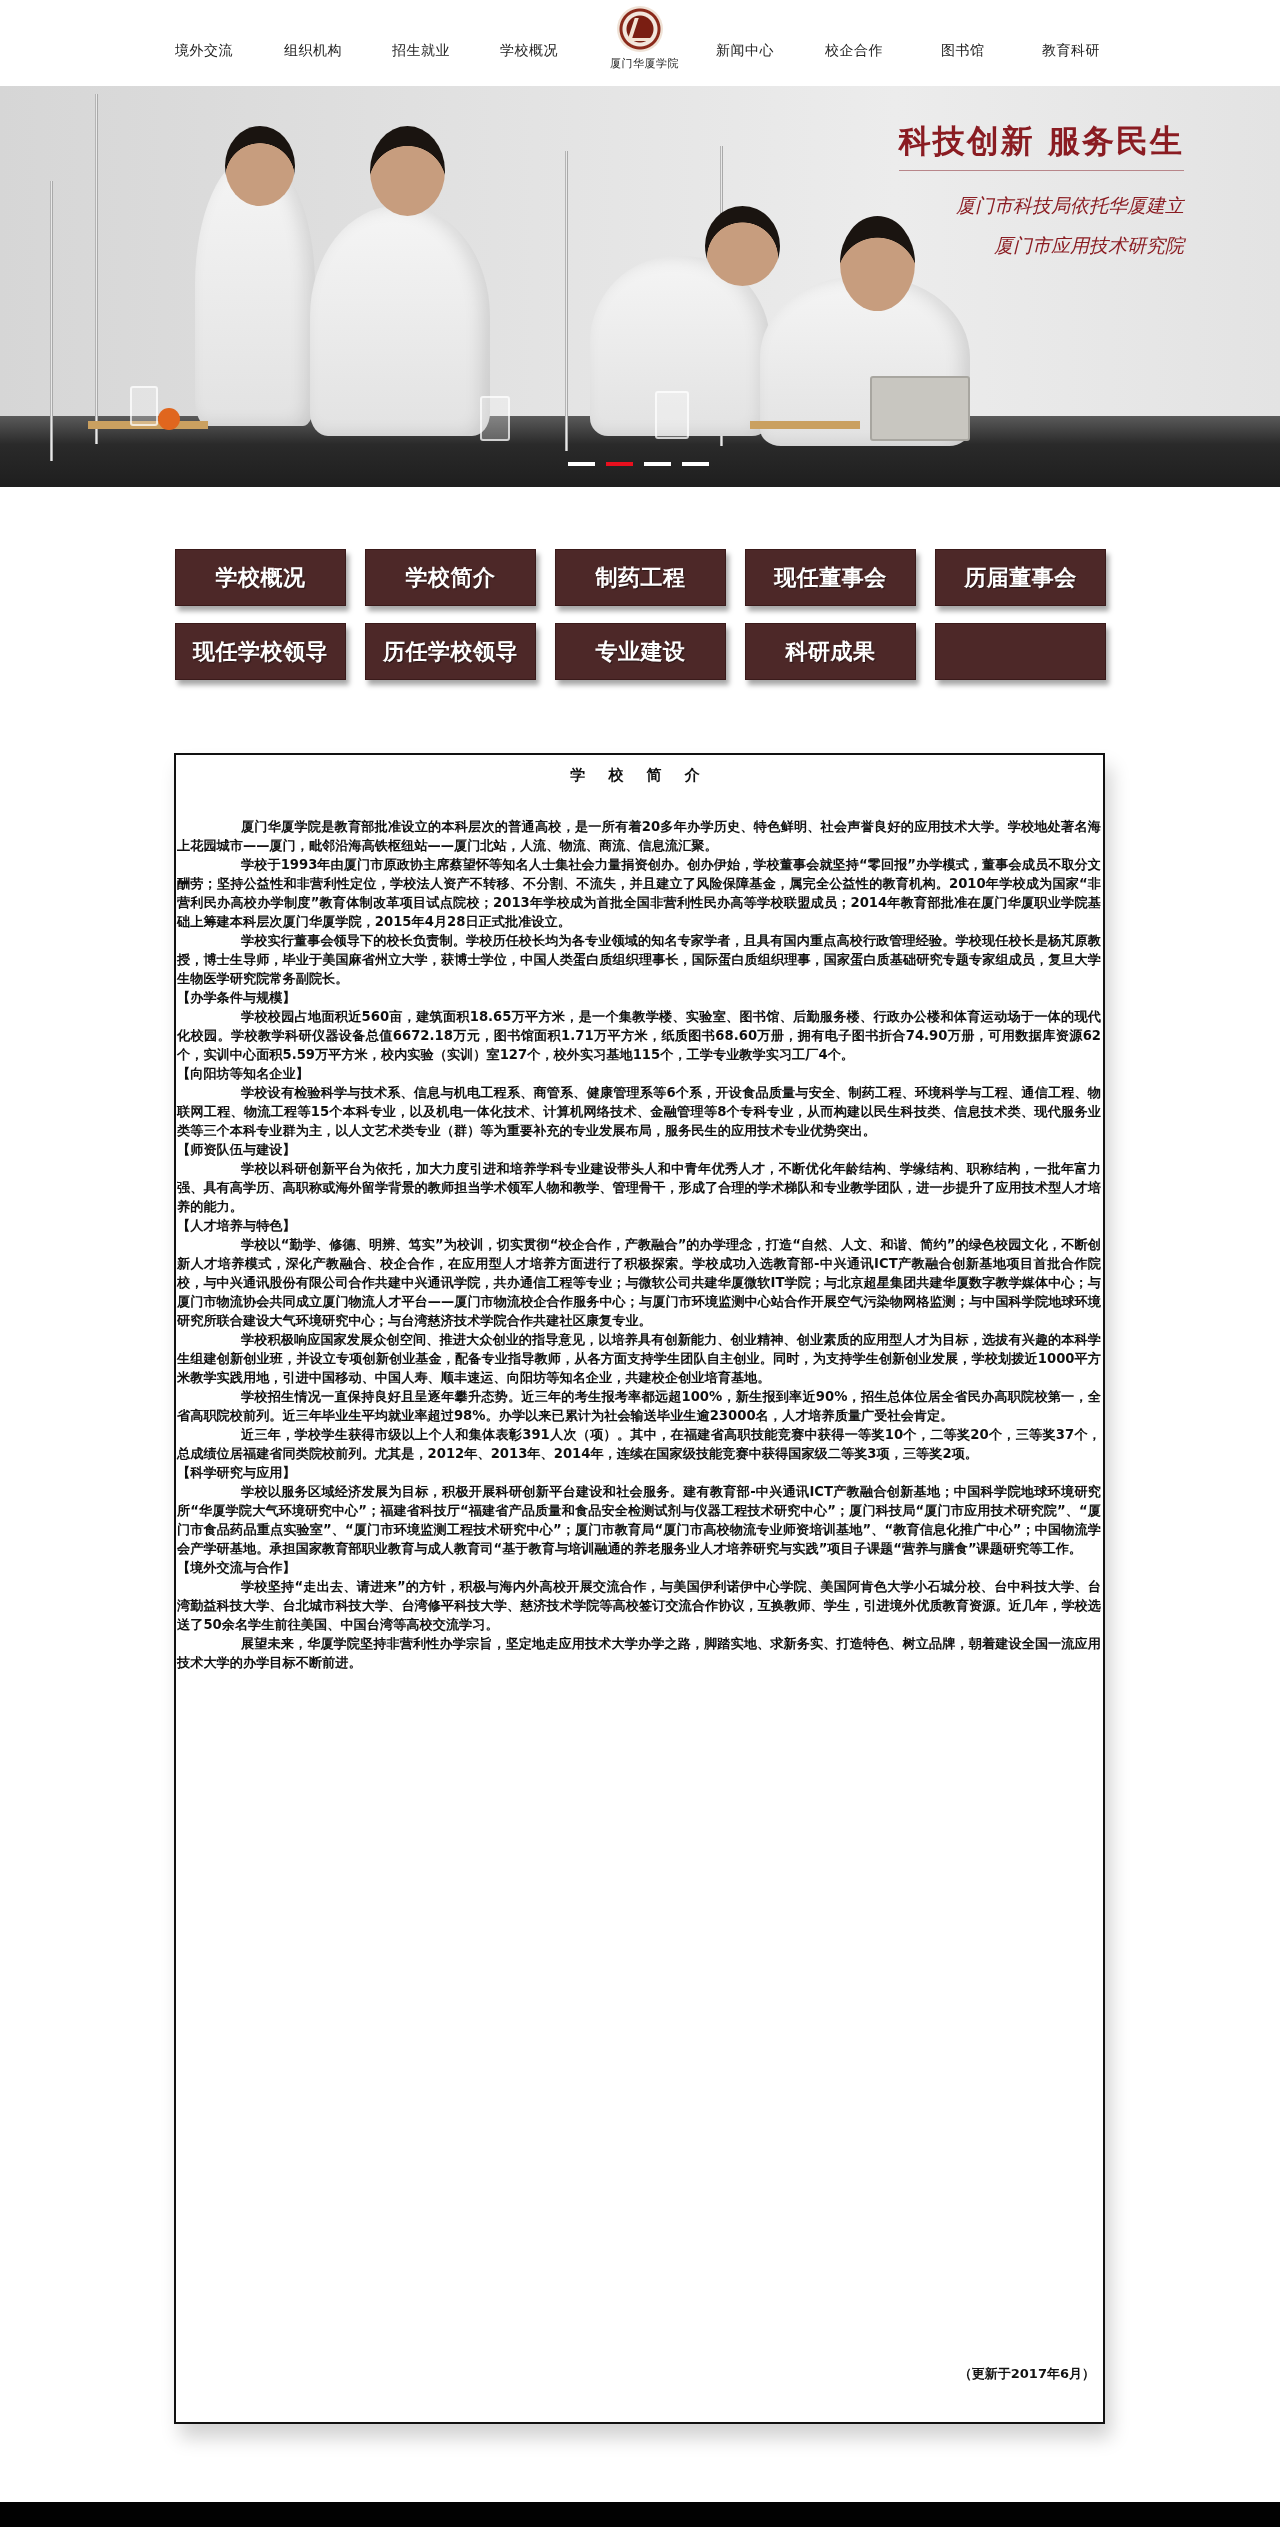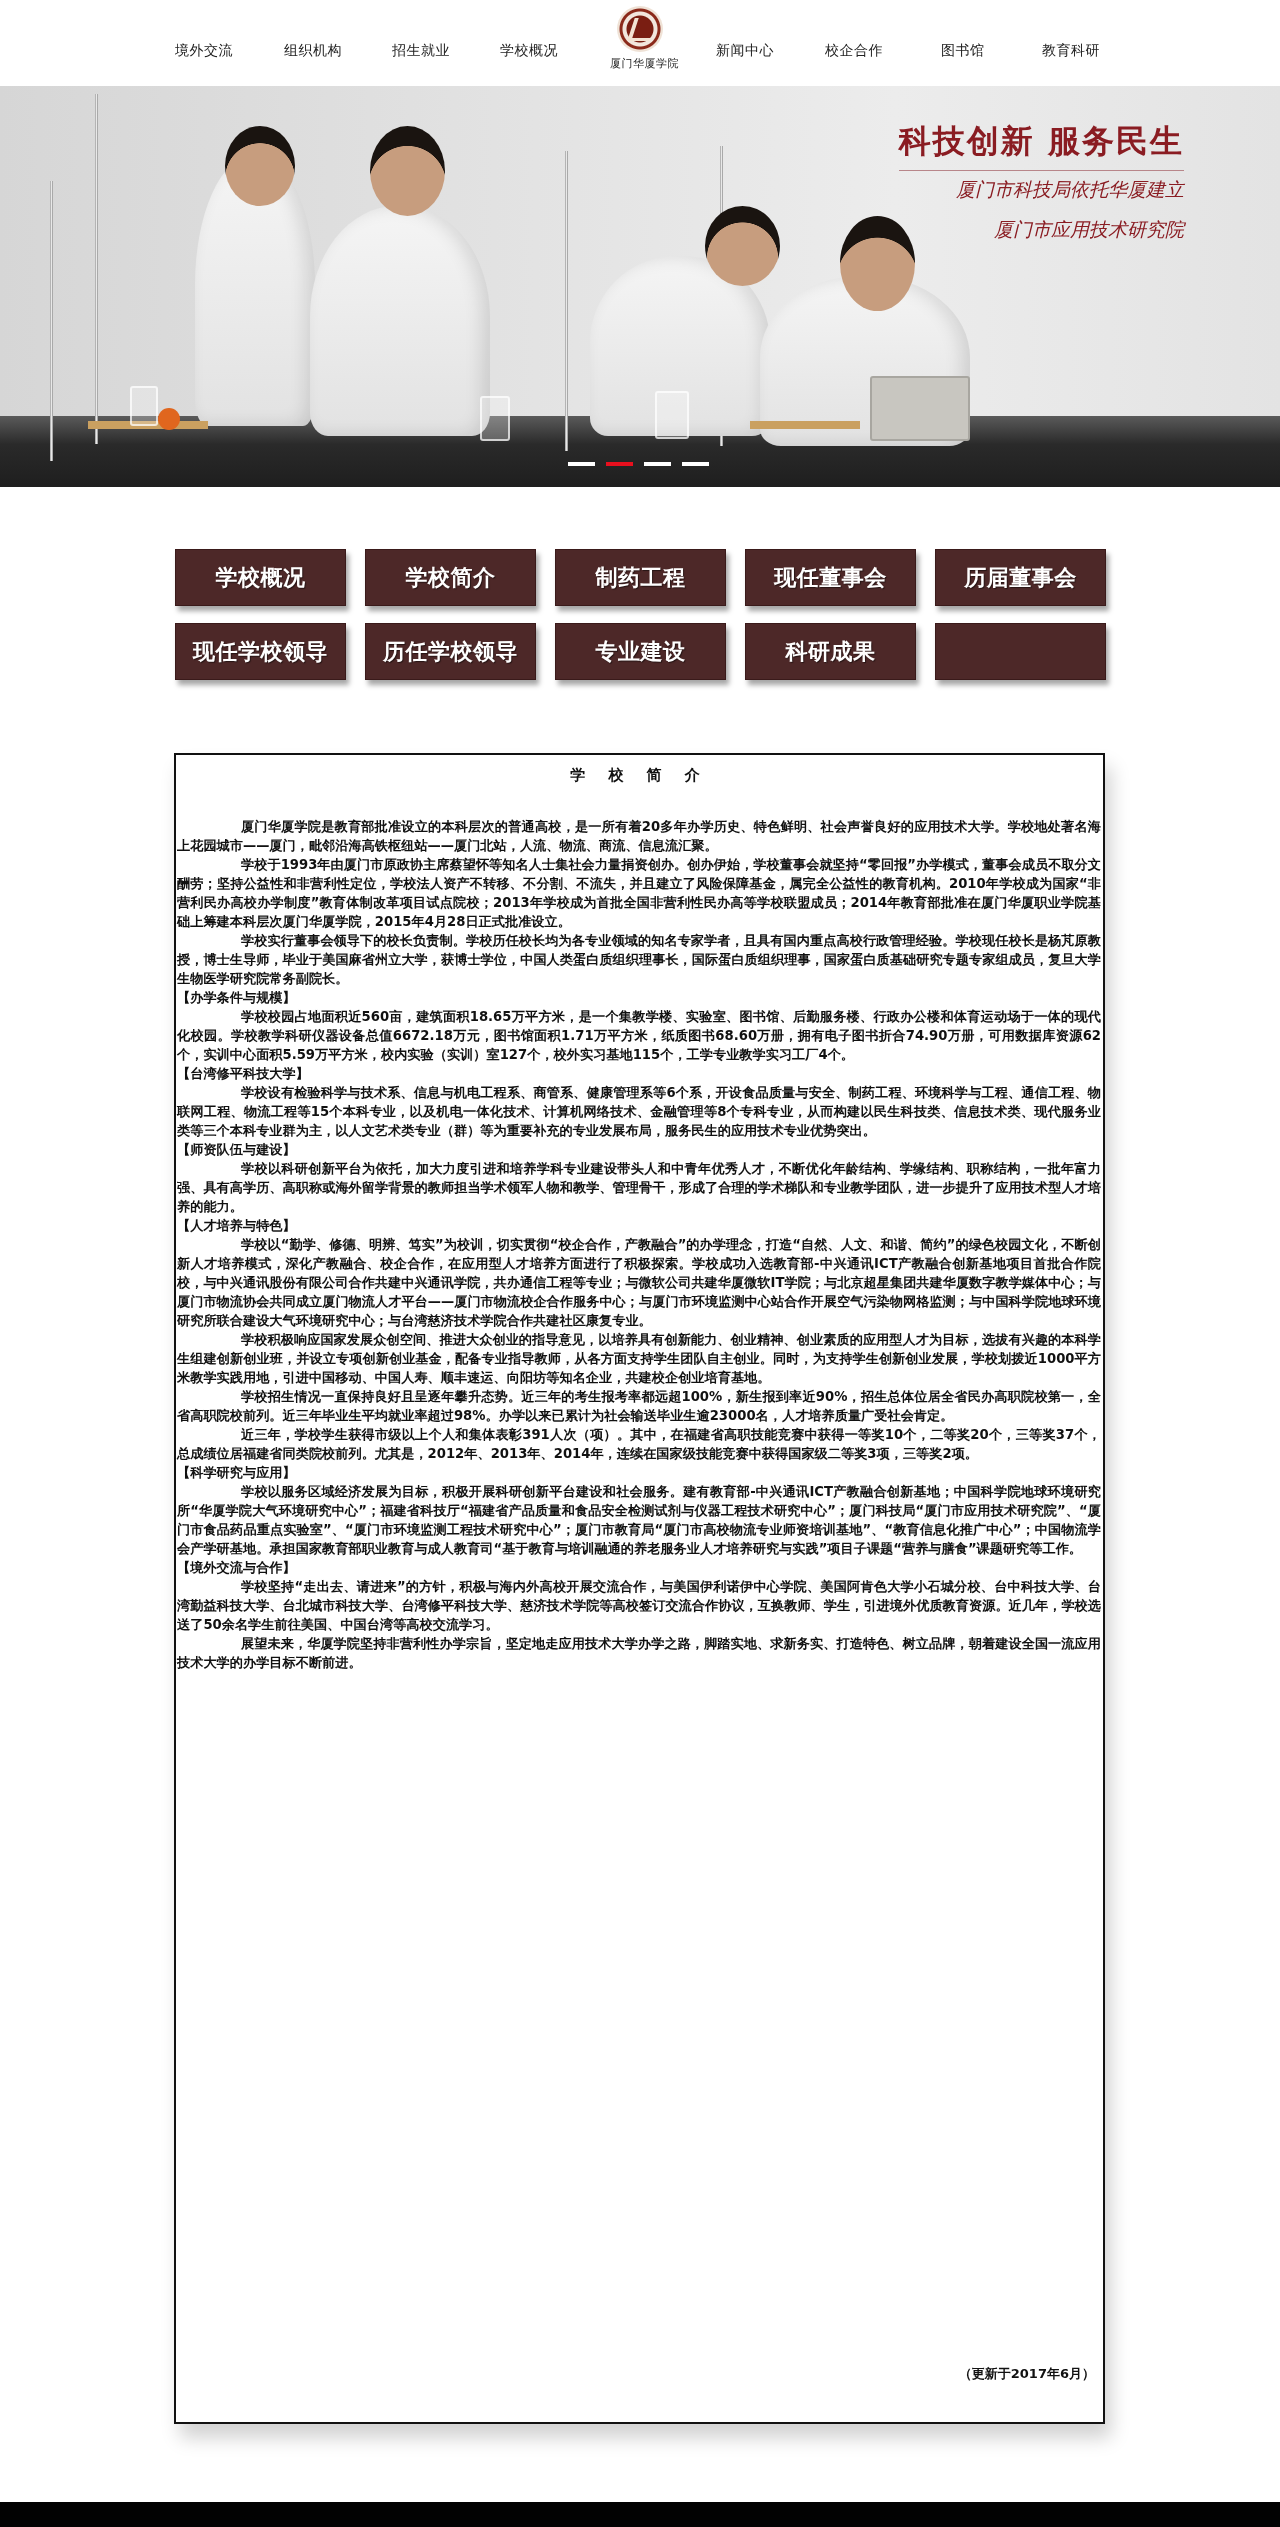--- a/index.html
+++ b/index.html
@@ -19,21 +19,21 @@
           background: linear-gradient(180deg, #dcdcdc 0%, #e8e8e8 40%, #e2e2e2 75%, #3a3a3a 82%, #2b2b2b 100%); }
   .hero-wall { position: absolute; left: 0; top: 0; width: 1280px; height: 330px; background: linear-gradient(90deg, #d6d6d6 0%, #e4e4e4 45%, #ececec 70%, #e3e3e3 100%); }
   .hero-bench { position: absolute; left: 0; top: 330px; width: 1280px; height: 71px; background: linear-gradient(180deg, #5a5a5a 0%, #2a2a2a 40%, #1e1e1e 100%); }
   .person { position: absolute; border-radius: 48% 48% 10% 10%; background: linear-gradient(180deg, #f5f5f5, #e2e2e2); box-shadow: inset -8px 0 18px rgba(0,0,0,0.12); }
   .head { position: absolute; border-radius: 50%; background: radial-gradient(circle at 50% 65%, #c79d7e 0 55%, #1a1410 56%); }
   .rod { position: absolute; width: 3px; background: linear-gradient(90deg, #9a9a9a, #e8e8e8, #8a8a8a); }
   .glass { position: absolute; border: 2px solid rgba(255,255,255,0.7); background: rgba(255,255,255,0.25); border-radius: 3px; }
   .rack { position: absolute; background: #caa060; }
   .headline { position: absolute; right: 96px; top: 34px; text-align: right; }
   .headline-main { font-size: 32px; font-weight: bold; color: #8a1c22; letter-spacing: 2px; white-space: nowrap; padding-bottom: 6px; border-bottom: 1px solid #b8868a; }
-  .headline-sub { font-size: 19px; font-style: italic; color: #8a1c22; line-height: 25px; margin-top: 6px; white-space: nowrap; }
+  .headline-sub { font-size: 19px; font-style: italic; color: #8a1c22; line-height: 25px; margin-top: 22px; white-space: nowrap; }
   .slider-dots { position: absolute; left: 568px; top: 376px; display: flex; gap: 11px; }
   .slider-dot { width: 27px; height: 4px; background: #fff; cursor: pointer; }
   .slider-dot.active { background: #e8101e; }
 
   
   .btn-grid { position: absolute; left: 175px; top: 549px; width: 934px; display: grid; grid-template-columns: repeat(5, 171px); column-gap: 19px; row-gap: 17px; }
   .grid-btn { height: 57px; background: #4d2828; color: #fff; font-size: 22px; font-weight: bold; display: flex; align-items: center; justify-content: center; border: 1px solid #3a1a1a; box-shadow: 3px 5px 5px rgba(0,0,0,0.35); cursor: pointer; white-space: nowrap; letter-spacing: 0.5px; text-shadow: 1px 1px 1px rgba(0,0,0,0.5); }
 
   
   .content { position: absolute; left: 174px; top: 753px; width: 931px; height: 1671px; border: 2px solid #111; background: #fff; box-shadow: 6px 14px 18px rgba(0,0,0,0.18); }
@@ -118,21 +118,21 @@
 </nav>
 
 <article class="content">
   <h1 class="content-title">学 校 简 介</h1>
   <div class="content-body" id="article-body">
     <p class="para">厦门华厦学院是教育部批准设立的本科层次的普通高校，是一所有着20多年办学历史、特色鲜明、社会声誉良好的应用技术大学。学校地处著名海上花园城市——厦门，毗邻沿海高铁枢纽站——厦门北站，人流、物流、商流、信息流汇聚。</p>
     <p class="para">学校于1993年由厦门市原政协主席蔡望怀等知名人士集社会力量捐资创办。创办伊始，学校董事会就坚持“零回报”办学模式，董事会成员不取分文酬劳；坚持公益性和非营利性定位，学校法人资产不转移、不分割、不流失，并且建立了风险保障基金，属完全公益性的教育机构。2010年学校成为国家“非营利民办高校办学制度”教育体制改革项目试点院校；2013年学校成为首批全国非营利性民办高等学校联盟成员；2014年教育部批准在厦门华厦职业学院基础上筹建本科层次厦门华厦学院，2015年4月28日正式批准设立。</p>
     <p class="para">学校实行董事会领导下的校长负责制。学校历任校长均为各专业领域的知名专家学者，且具有国内重点高校行政管理经验。学校现任校长是杨芃原教授，博士生导师，毕业于美国麻省州立大学，获博士学位，中国人类蛋白质组织理事长，国际蛋白质组织理事，国家蛋白质基础研究专题专家组成员，复旦大学生物医学研究院常务副院长。</p>
     <p class="section-head">【办学条件与规模】</p>
     <p class="para">学校校园占地面积近560亩，建筑面积18.65万平方米，是一个集教学楼、实验室、图书馆、后勤服务楼、行政办公楼和体育运动场于一体的现代化校园。学校教学科研仪器设备总值6672.18万元，图书馆面积1.71万平方米，纸质图书68.60万册，拥有电子图书折合74.90万册，可用数据库资源62个，实训中心面积5.59万平方米，校内实验（实训）室127个，校外实习基地115个，工学专业教学实习工厂4个。</p>
-    <p class="section-head">【台湾修平科技大学】</p>
+    <p class="section-head">【向阳坊等知名企业】</p>
     <p class="para">学校设有检验科学与技术系、信息与机电工程系、商管系、健康管理系等6个系，开设食品质量与安全、制药工程、环境科学与工程、通信工程、物联网工程、物流工程等15个本科专业，以及机电一体化技术、计算机网络技术、金融管理等8个专科专业，从而构建以民生科技类、信息技术类、现代服务业类等三个本科专业群为主，以人文艺术类专业（群）等为重要补充的专业发展布局，服务民生的应用技术专业优势突出。</p>
     <p class="section-head">【师资队伍与建设】</p>
     <p class="para">学校以科研创新平台为依托，加大力度引进和培养学科专业建设带头人和中青年优秀人才，不断优化年龄结构、学缘结构、职称结构，一批年富力强、具有高学历、高职称或海外留学背景的教师担当学术领军人物和教学、管理骨干，形成了合理的学术梯队和专业教学团队，进一步提升了应用技术型人才培养的能力。</p>
     <p class="section-head">【人才培养与特色】</p>
     <p class="para">学校以“勤学、修德、明辨、笃实”为校训，切实贯彻“校企合作，产教融合”的办学理念，打造“自然、人文、和谐、简约”的绿色校园文化，不断创新人才培养模式，深化产教融合、校企合作，在应用型人才培养方面进行了积极探索。学校成功入选教育部-中兴通讯ICT产教融合创新基地项目首批合作院校，与中兴通讯股份有限公司合作共建中兴通讯学院，共办通信工程等专业；与微软公司共建华厦微软IT学院；与北京超星集团共建华厦数字教学媒体中心；与厦门市物流协会共同成立厦门物流人才平台——厦门市物流校企合作服务中心；与厦门市环境监测中心站合作开展空气污染物网格监测；与中国科学院地球环境研究所联合建设大气环境研究中心；与台湾慈济技术学院合作共建社区康复专业。</p>
     <p class="para">学校积极响应国家发展众创空间、推进大众创业的指导意见，以培养具有创新能力、创业精神、创业素质的应用型人才为目标，选拔有兴趣的本科学生组建创新创业班，并设立专项创新创业基金，配备专业指导教师，从各方面支持学生团队自主创业。同时，为支持学生创新创业发展，学校划拨近1000平方米教学实践用地，引进中国移动、中国人寿、顺丰速运、向阳坊等知名企业，共建校企创业培育基地。</p>
     <p class="para">学校招生情况一直保持良好且呈逐年攀升态势。近三年的考生报考率都远超100%，新生报到率近90%，招生总体位居全省民办高职院校第一，全省高职院校前列。近三年毕业生平均就业率超过98%。办学以来已累计为社会输送毕业生逾23000名，人才培养质量广受社会肯定。</p>
     <p class="para">近三年，学校学生获得市级以上个人和集体表彰391人次（项）。其中，在福建省高职技能竞赛中获得一等奖10个，二等奖20个，三等奖37个，总成绩位居福建省同类院校前列。尤其是，2012年、2013年、2014年，连续在国家级技能竞赛中获得国家级二等奖3项，三等奖2项。</p>
     <p class="section-head">【科学研究与应用】</p>
     <p class="para">学校以服务区域经济发展为目标，积极开展科研创新平台建设和社会服务。建有教育部-中兴通讯ICT产教融合创新基地；中国科学院地球环境研究所“华厦学院大气环境研究中心”；福建省科技厅“福建省产品质量和食品安全检测试剂与仪器工程技术研究中心”；厦门科技局“厦门市应用技术研究院”、“厦门市食品药品重点实验室”、“厦门市环境监测工程技术研究中心”；厦门市教育局“厦门市高校物流专业师资培训基地”、“教育信息化推广中心”；中国物流学会产学研基地。承担国家教育部职业教育与成人教育司“基于教育与培训融通的养老服务业人才培养研究与实践”项目子课题“营养与膳食”课题研究等工作。</p>

